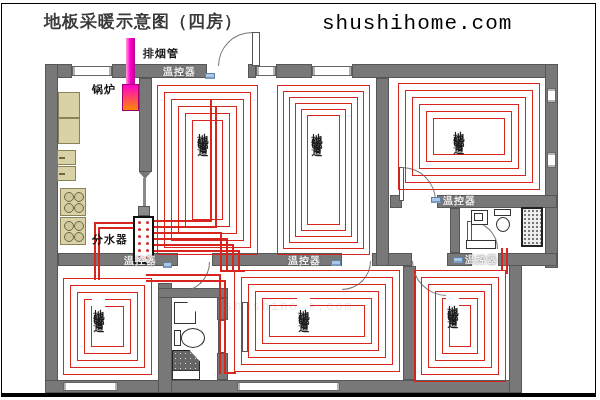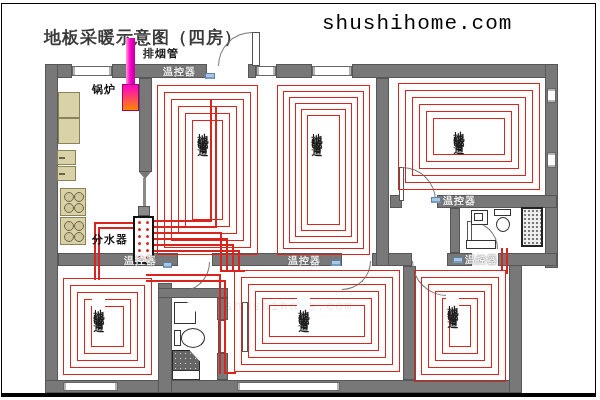--- a/index.html
+++ b/index.html
@@ -2,21 +2,21 @@
 <html style="--pipe-red: #d8251d; --wall-gray: #787878; --boiler-top: #ff00cc; --boiler-bottom: #ff8800; --thermostat-blue: #aac6e4; --cabinet-tan: #d9d2a6; --title-text: #3a3a3a; --site-text: #000000;"><head>
 <meta charset="utf-8">
 <style>
   html,body{margin:0;padding:0;background:#fff;}
   #stage{position:relative;width:600px;height:400px;background:#fff;overflow:hidden;
          font-family:"DejaVu Sans","Liberation Sans",sans-serif;}
   .abs{position:absolute;box-sizing:border-box;}
   
   #frame{left:1px;top:3px;width:595px;height:394px;border:1.5px solid #000;border-bottom:4px solid #000;}
   
-  #title{left:44px;top:10px;font-size:17px;font-weight:bold;color:var(--title-text,#3a3a3a);letter-spacing:1px;margin-top:16px;}
+  #title{left:44px;top:10px;font-size:17px;font-weight:bold;color:var(--title-text,#3a3a3a);letter-spacing:1px;}
   #site{left:322px;top:12px;font-size:21px;color:var(--site-text,#000);font-family:"Liberation Mono","DejaVu Sans Mono",monospace;letter-spacing:1px;}
   .wm{font-size:12px;color:rgba(0,0,0,0.10);letter-spacing:2px;font-family:"Liberation Mono",monospace;}
   
   .wall{background:var(--wall-gray,#787878);border:1px solid #575757;}
   .win{background:#fff;border:1px solid #666;box-shadow:inset 2px 0 0 #b5b5b5,inset -2px 0 0 #b5b5b5;}
   .winv{background:#fff;border:1px solid #666;box-shadow:inset 0 2px 0 #b5b5b5,inset 0 -2px 0 #b5b5b5;}
   .leaf{background:#fff;border:1px solid #555;}
   .arc{border:0 solid #777;}
   .arc.ne{border-top:1.3px solid #777;border-right:1.3px solid #777;border-top-right-radius:100%;}
   .arc.nw{border-top:1.3px solid #777;border-left:1.3px solid #777;border-top-left-radius:100%;}

